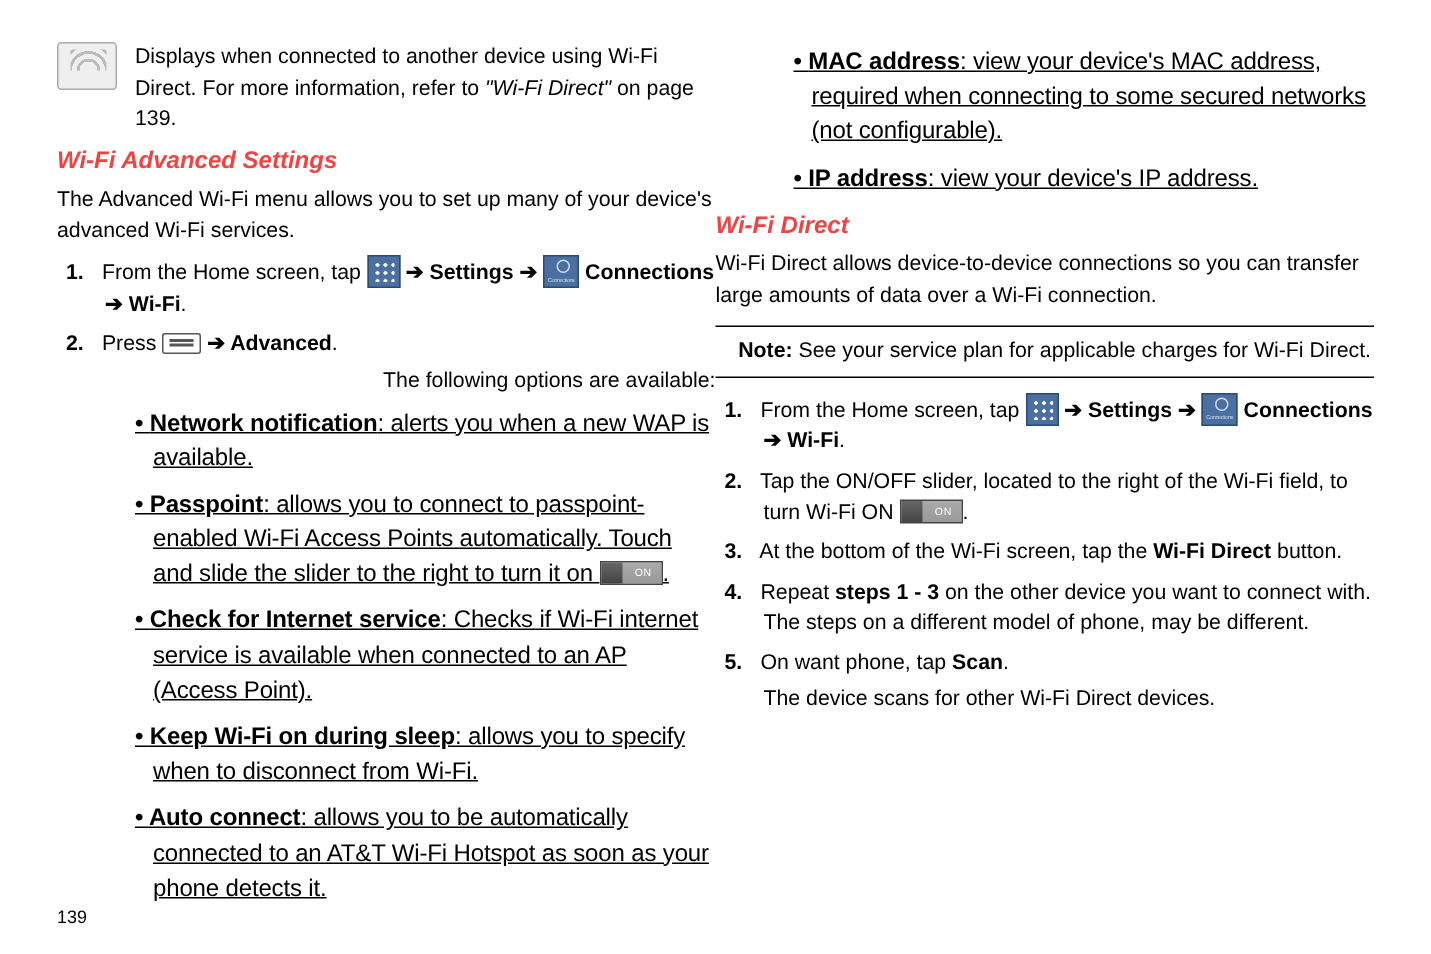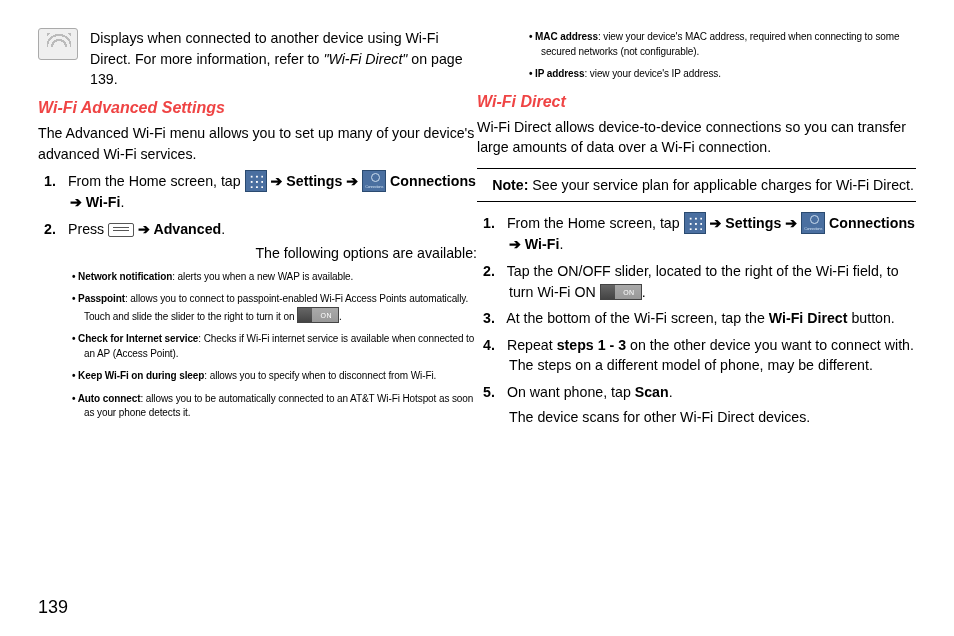--- a/index.html
+++ b/index.html
@@ -29,26 +29,26 @@
     margin: 6px 0 4px 0;
   }
   .top-block { display: flex; gap: 12px; margin-bottom: 6px; }
   .top-text { flex: 1; }
   .ref-italic { font-style: italic; }
   ol.steps { list-style: none; margin: 6px 0 0 26px; padding: 0; }
   ol.steps > li { margin-bottom: 6px; padding-left: 6px; }
   .num { display: inline-block; width: 20px; margin-left: -26px; font-weight: bold; }
   .arrow { font-weight: bold; }
   ul.bullets { list-style: none; margin: 6px 0 0 26px; padding: 0; }
-  ul.bullets > li { margin-bottom: 8px; text-indent: -12px; padding-left: 12px; font-size: 10px; letter-spacing: -0.1px; }
+  ul.bullets > li { margin-bottom: 8px; text-indent: -12px; padding-left: 12px; font-size: 16px; letter-spacing: -0.1px; text-decoration: underline; }
   ul.bullets > li::before { content: "• "; font-weight: bold; }
   b { font-weight: bold; }
   .note-block { border-top: 1px solid #000; border-bottom: 1px solid #000; padding: 6px 2px; margin: 10px 0 10px 0; text-align: right; }
   .note-indent { padding-left: 40px; text-indent: -40px; display: block; }
-  .page-num { position: absolute; bottom: 18px; left: 38px; font-size: 18px; }
+  .page-num { position: absolute; bottom: 18px; left: 38px; font-size: 12px; }
 
   
   .icon { display: inline-block; vertical-align: -4px; }
   .wifi-direct-icon {
     width: 40px; height: 32px; border: 1px solid #aaa;
     background:
       radial-gradient(circle at 50% 100%, transparent 6px, #bbb 6px, #bbb 8px, transparent 8px, transparent 11px, #bbb 11px, #bbb 13px, transparent 13px, transparent 16px, #bbb 16px, #bbb 18px, transparent 18px) 8px 4px / 24px 14px no-repeat,
       #efefef;
     border-radius: 3px;
     display: inline-block;
@@ -116,21 +116,21 @@
       <li>
         <span class="num">1.</span>
         <span>From the Home screen, tap </span><span class="icon apps-icon"></span><span class="arrow"> ➔ </span><b>Settings</b><span class="arrow"> ➔ </span><span class="icon conn-icon"></span>
         <b>Connections</b><span class="arrow"> ➔ </span><b>Wi-Fi</b><span>.</span>
       </li>
       <li>
         <span class="num">2.</span>
         <span>Press </span><span class="icon menu-icon"></span><span class="arrow"> ➔ </span><b>Advanced</b><span>.</span>
         <div class="subtext" style="margin-left:0;">The following options are available:</div>
 
-        <ul class="bullets" style="margin-left:2px;">
+        <ul class="bullets" style="margin-left:20px;">
           <li><b>Network notification</b><span>: alerts you when a new WAP is available.</span></li>
           <li><b>Passpoint</b><span>: allows you to connect to passpoint-enabled Wi-Fi Access Points automatically. Touch and slide the slider to the right to turn it on </span><span class="on-toggle"></span><span>.</span></li>
           <li><b>Check for Internet service</b><span>: Checks if Wi-Fi internet service is available when connected to an AP (Access Point).</span></li>
           <li><b>Keep Wi-Fi on during sleep</b><span>: allows you to specify when to disconnect from Wi-Fi.</span></li>
           <li><b>Auto connect</b><span>: allows you to be automatically connected to an AT&amp;T Wi-Fi Hotspot as soon as your phone detects it.</span></li>
         </ul>
       </li>
     </ol>
   </div>
 

